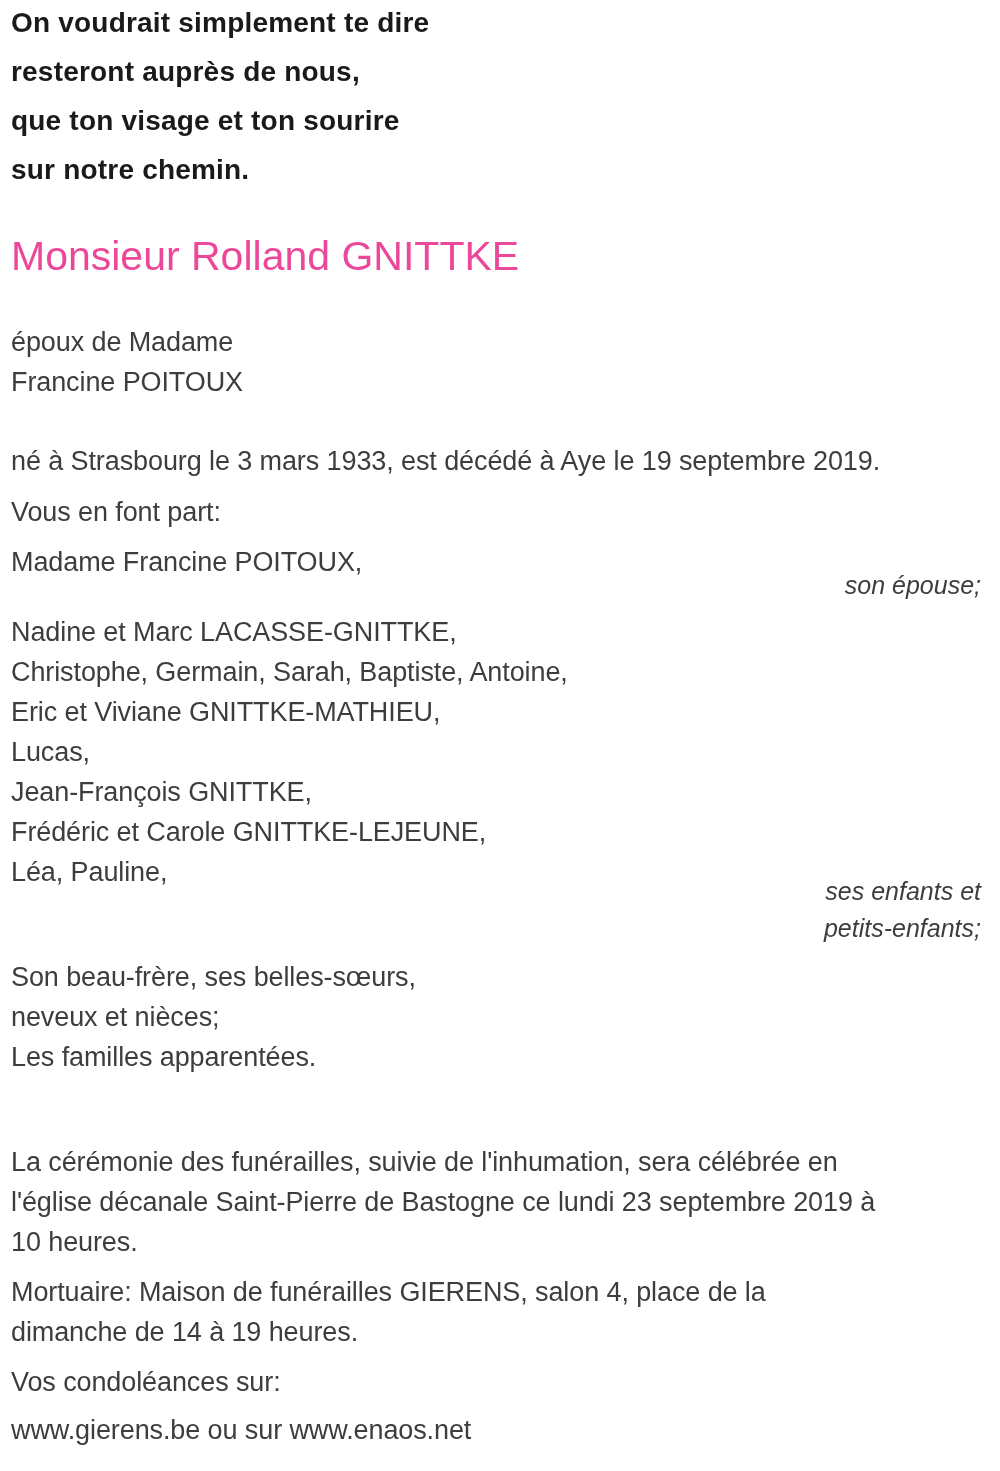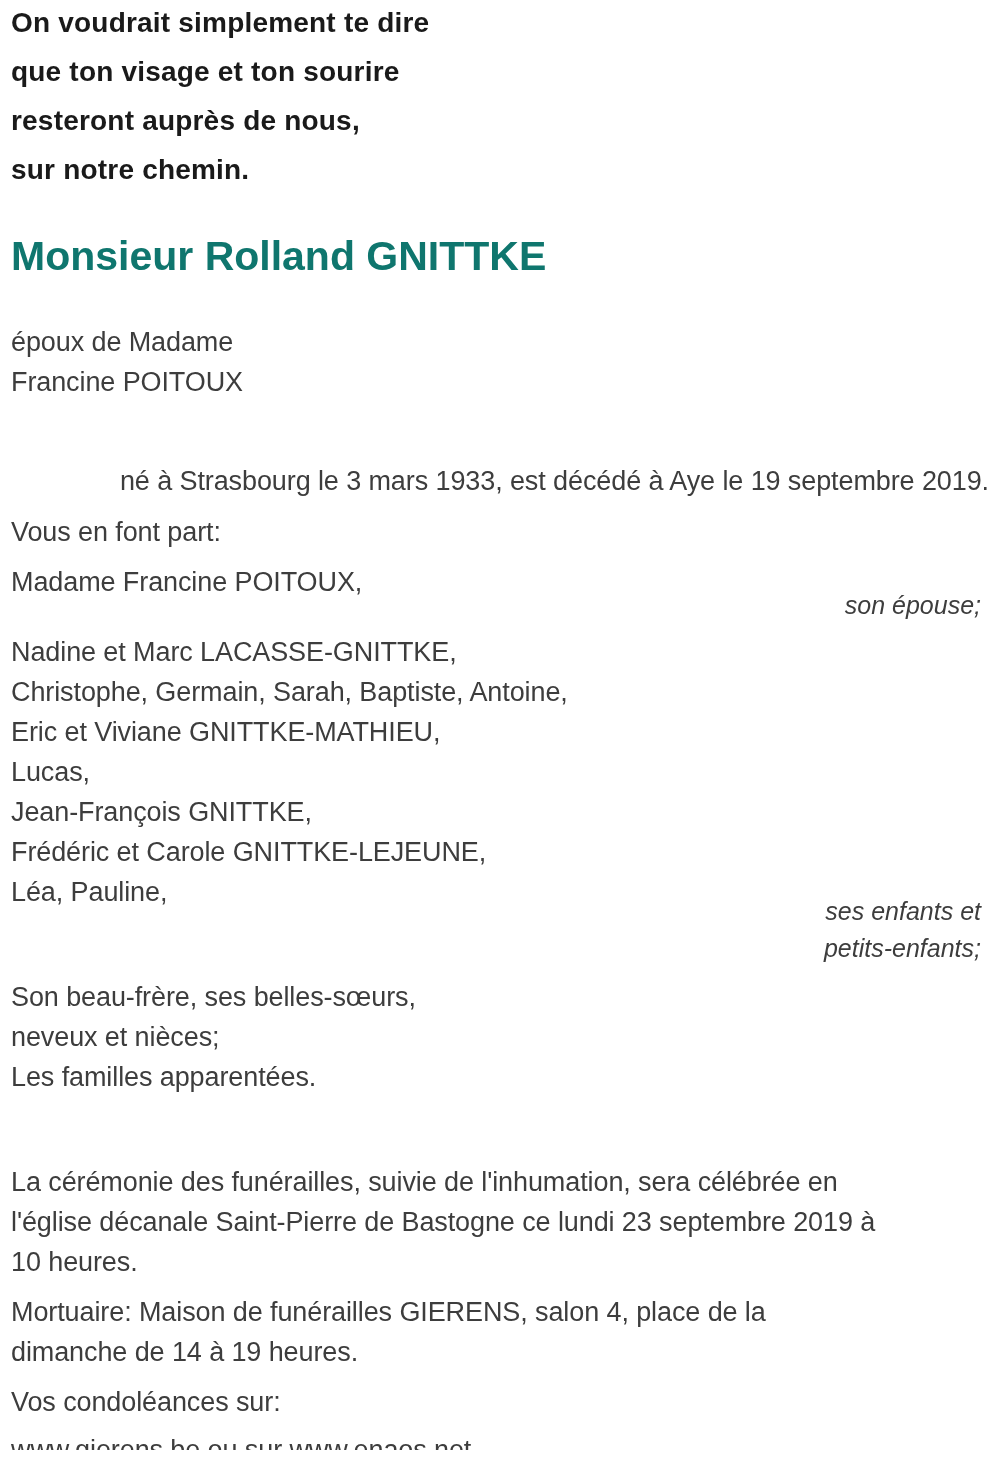--- a/index.html
+++ b/index.html
@@ -25,22 +25,22 @@
     font-weight: 700;
     color: #1a1a1a;
     letter-spacing: 0.2px;
   }
   .quote .qline { white-space: nowrap; }
   
   .title {
     margin: 37px 0 0 0;
     font-size: 41px;
     line-height: 50px;
-    font-weight: 700;
-    color: #0f766e;
+    font-weight: 400;
+    color: #ec4899;
     white-space: nowrap;
   }
   
   .body-par {
     margin: 0;
     font-size: 27px;
     line-height: 40px;
     font-weight: 300;
     color: #3d3d3d;
     letter-spacing: -0.1px;
@@ -52,39 +52,39 @@
     font-size: 25px;
     line-height: 37px;
     font-style: italic;
     font-weight: 300;
     color: #3d3d3d;
     text-align: right;
   }
   .relation .rline { white-space: nowrap; }
   
   .mt-intro      { margin-top: 41px; }  
-  .mt-life      { margin-top: 59px; text-align: right; }  
+  .mt-life      { margin-top: 39px; }  
   .mt-small     { margin-top: 10px; }  
   .mt-label     { margin-top: 11px; }
   .mt-rel-spouse{ margin-top: -15px; } 
   .mt-children  { margin-top: 0; }
   .mt-rel-kids  { margin-top: -19px; } 
   .mt-family3   { margin-top: 10px; }
   .mt-ceremony  { margin-top: 65px; }
   .mt-sites     { margin-top: 8px; }
 </style>
 </head>
 <body>
 
 <div class="page">
 
   <div class="quote">
     <div class="qline">On voudrait simplement te dire</div>
+    <div class="qline">resteront auprès de nous,</div>
     <div class="qline">que ton visage et ton sourire</div>
-    <div class="qline">resteront auprès de nous,</div>
     <div class="qline">sur notre chemin.</div>
   </div>
 
   <h1 class="title">Monsieur Rolland GNITTKE</h1>
 
   <p class="body-par mt-intro">
     <span class="bline" style="display:block">époux de Madame</span>
     <span class="bline" style="display:block">Francine POITOUX</span>
   </p>
 

